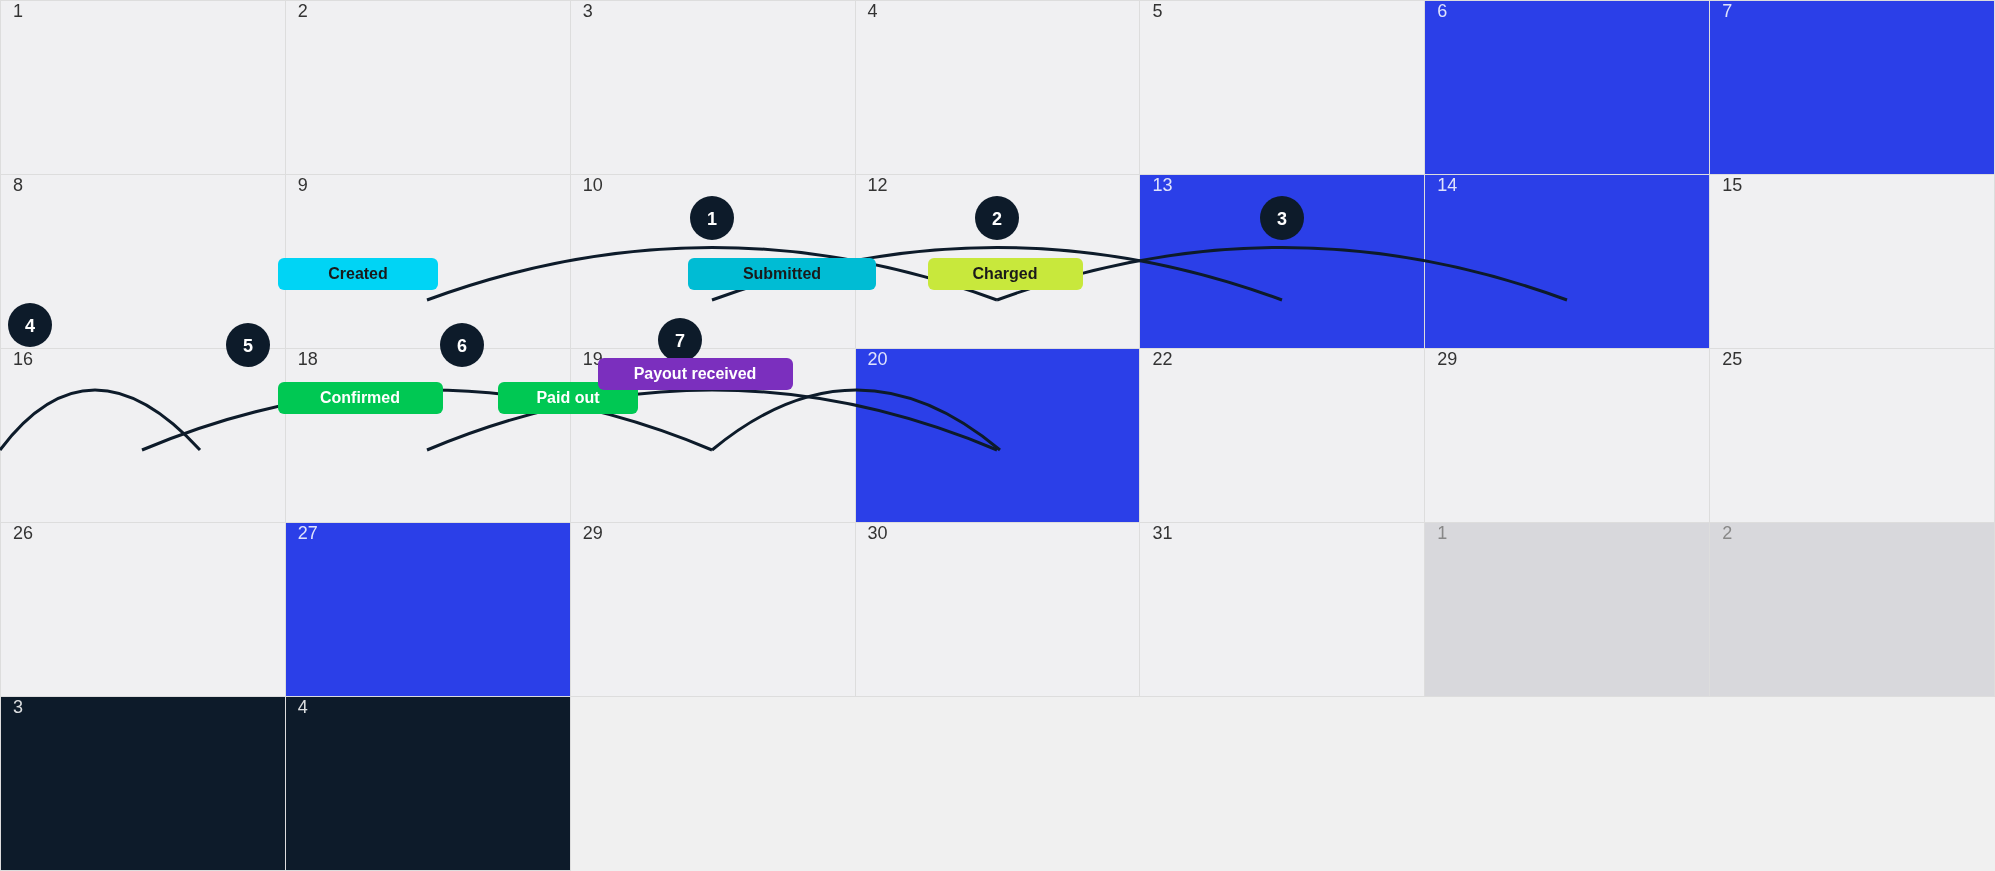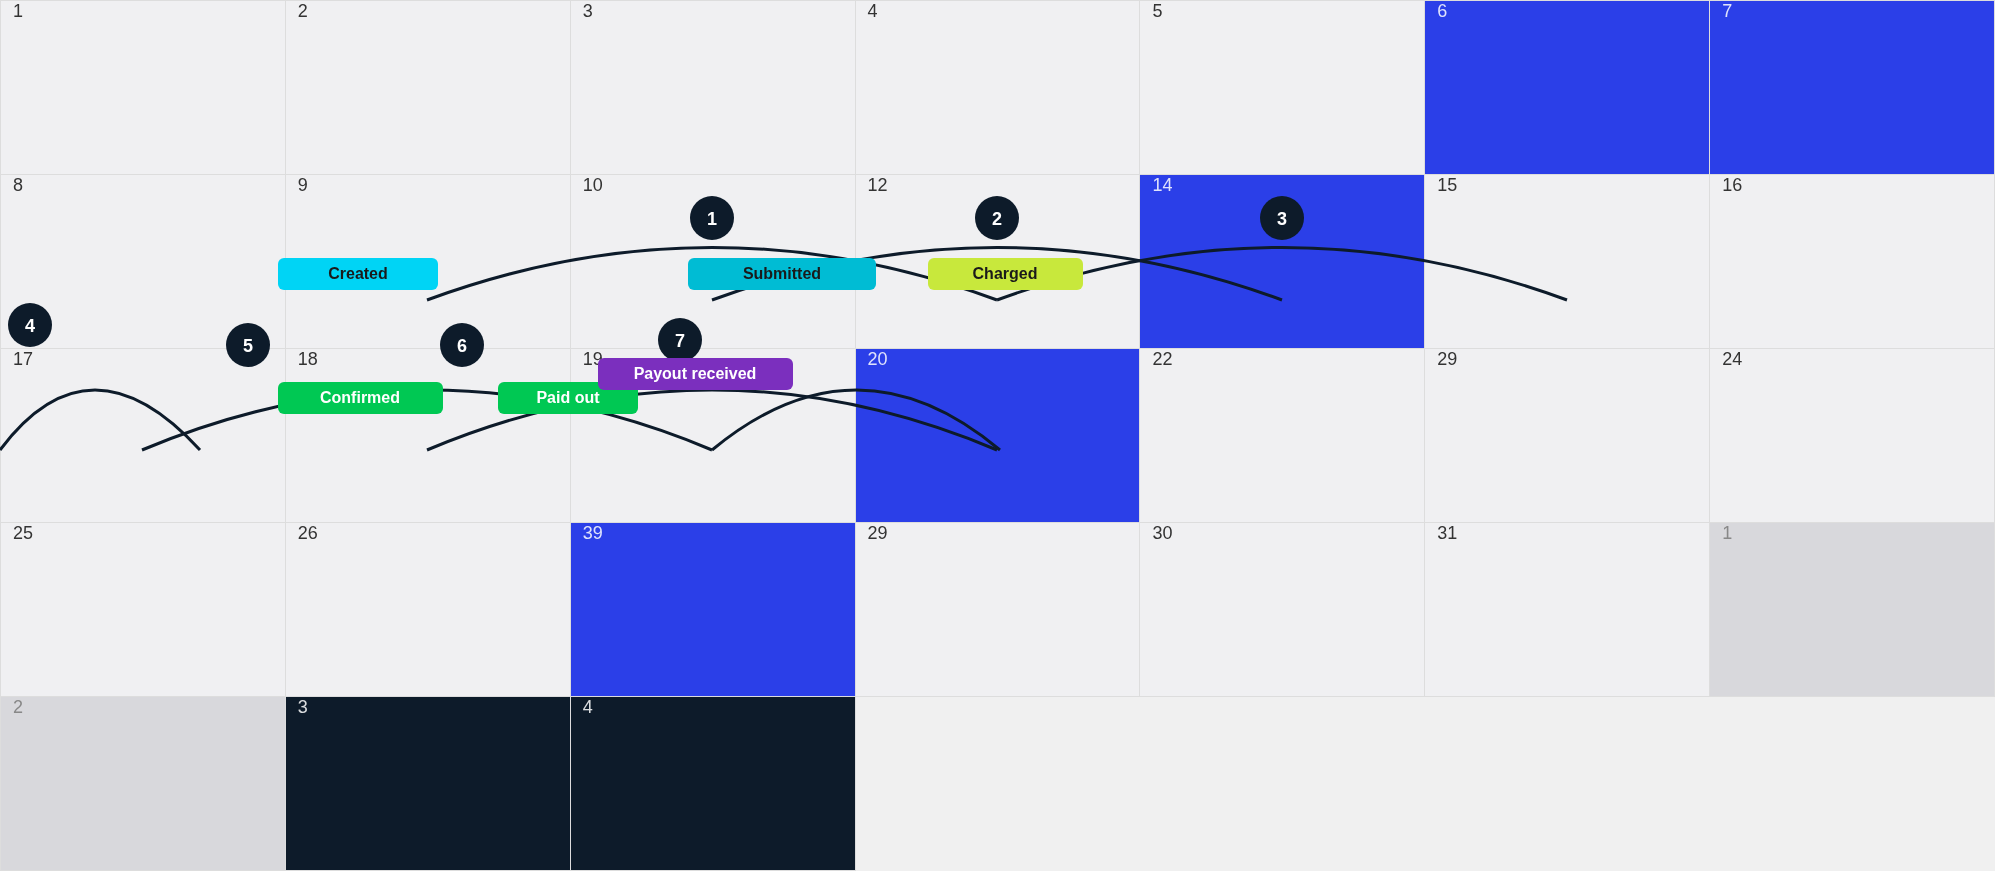--- a/index.html
+++ b/index.html
@@ -60,33 +60,32 @@
       <div class="cell light-gray"><span class="day-num">2</span></div>
       <div class="cell light-gray"><span class="day-num">3</span></div>
       <div class="cell light-gray"><span class="day-num">4</span></div>
       <div class="cell light-gray"><span class="day-num">5</span></div>
       <div class="cell blue"><span class="day-num">6</span></div>
       <div class="cell blue"><span class="day-num">7</span></div>
       <div class="cell light-gray"><span class="day-num">8</span></div>
       <div class="cell light-gray"><span class="day-num">9</span></div>
       <div class="cell light-gray"><span class="day-num">10</span></div>
       <div class="cell light-gray"><span class="day-num">12</span></div>
+      <div class="cell blue"><span class="day-num">13</span></div>
       <div class="cell blue"><span class="day-num">14</span></div>
       <div class="cell light-gray"><span class="day-num">15</span></div>
       <div class="cell light-gray"><span class="day-num">16</span></div>
-      <div class="cell light-gray"><span class="day-num">17</span></div>
       <div class="cell light-gray"><span class="day-num">18</span></div>
       <div class="cell light-gray"><span class="day-num">19</span></div>
       <div class="cell blue"><span class="day-num">20</span></div>
       <div class="cell light-gray"><span class="day-num">22</span></div>
       <div class="cell light-gray"><span class="day-num">29</span></div>
-      <div class="cell light-gray"><span class="day-num">24</span></div>
       <div class="cell light-gray"><span class="day-num">25</span></div>
       <div class="cell light-gray"><span class="day-num">26</span></div>
-      <div class="cell blue"><span class="day-num">39</span></div>
+      <div class="cell blue"><span class="day-num">27</span></div>
       <div class="cell light-gray"><span class="day-num">29</span></div>
       <div class="cell light-gray"><span class="day-num">30</span></div>
       <div class="cell light-gray"><span class="day-num">31</span></div>
       <div class="cell medium-gray"><span class="day-num">1</span></div>
       <div class="cell medium-gray"><span class="day-num">2</span></div>
       <div class="cell dark-navy"><span class="day-num">3</span></div>
       <div class="cell dark-navy"><span class="day-num">4</span></div>
     </div>
 
   <svg class="arcs-svg" id="arcs-svg" width="1995" height="871">

